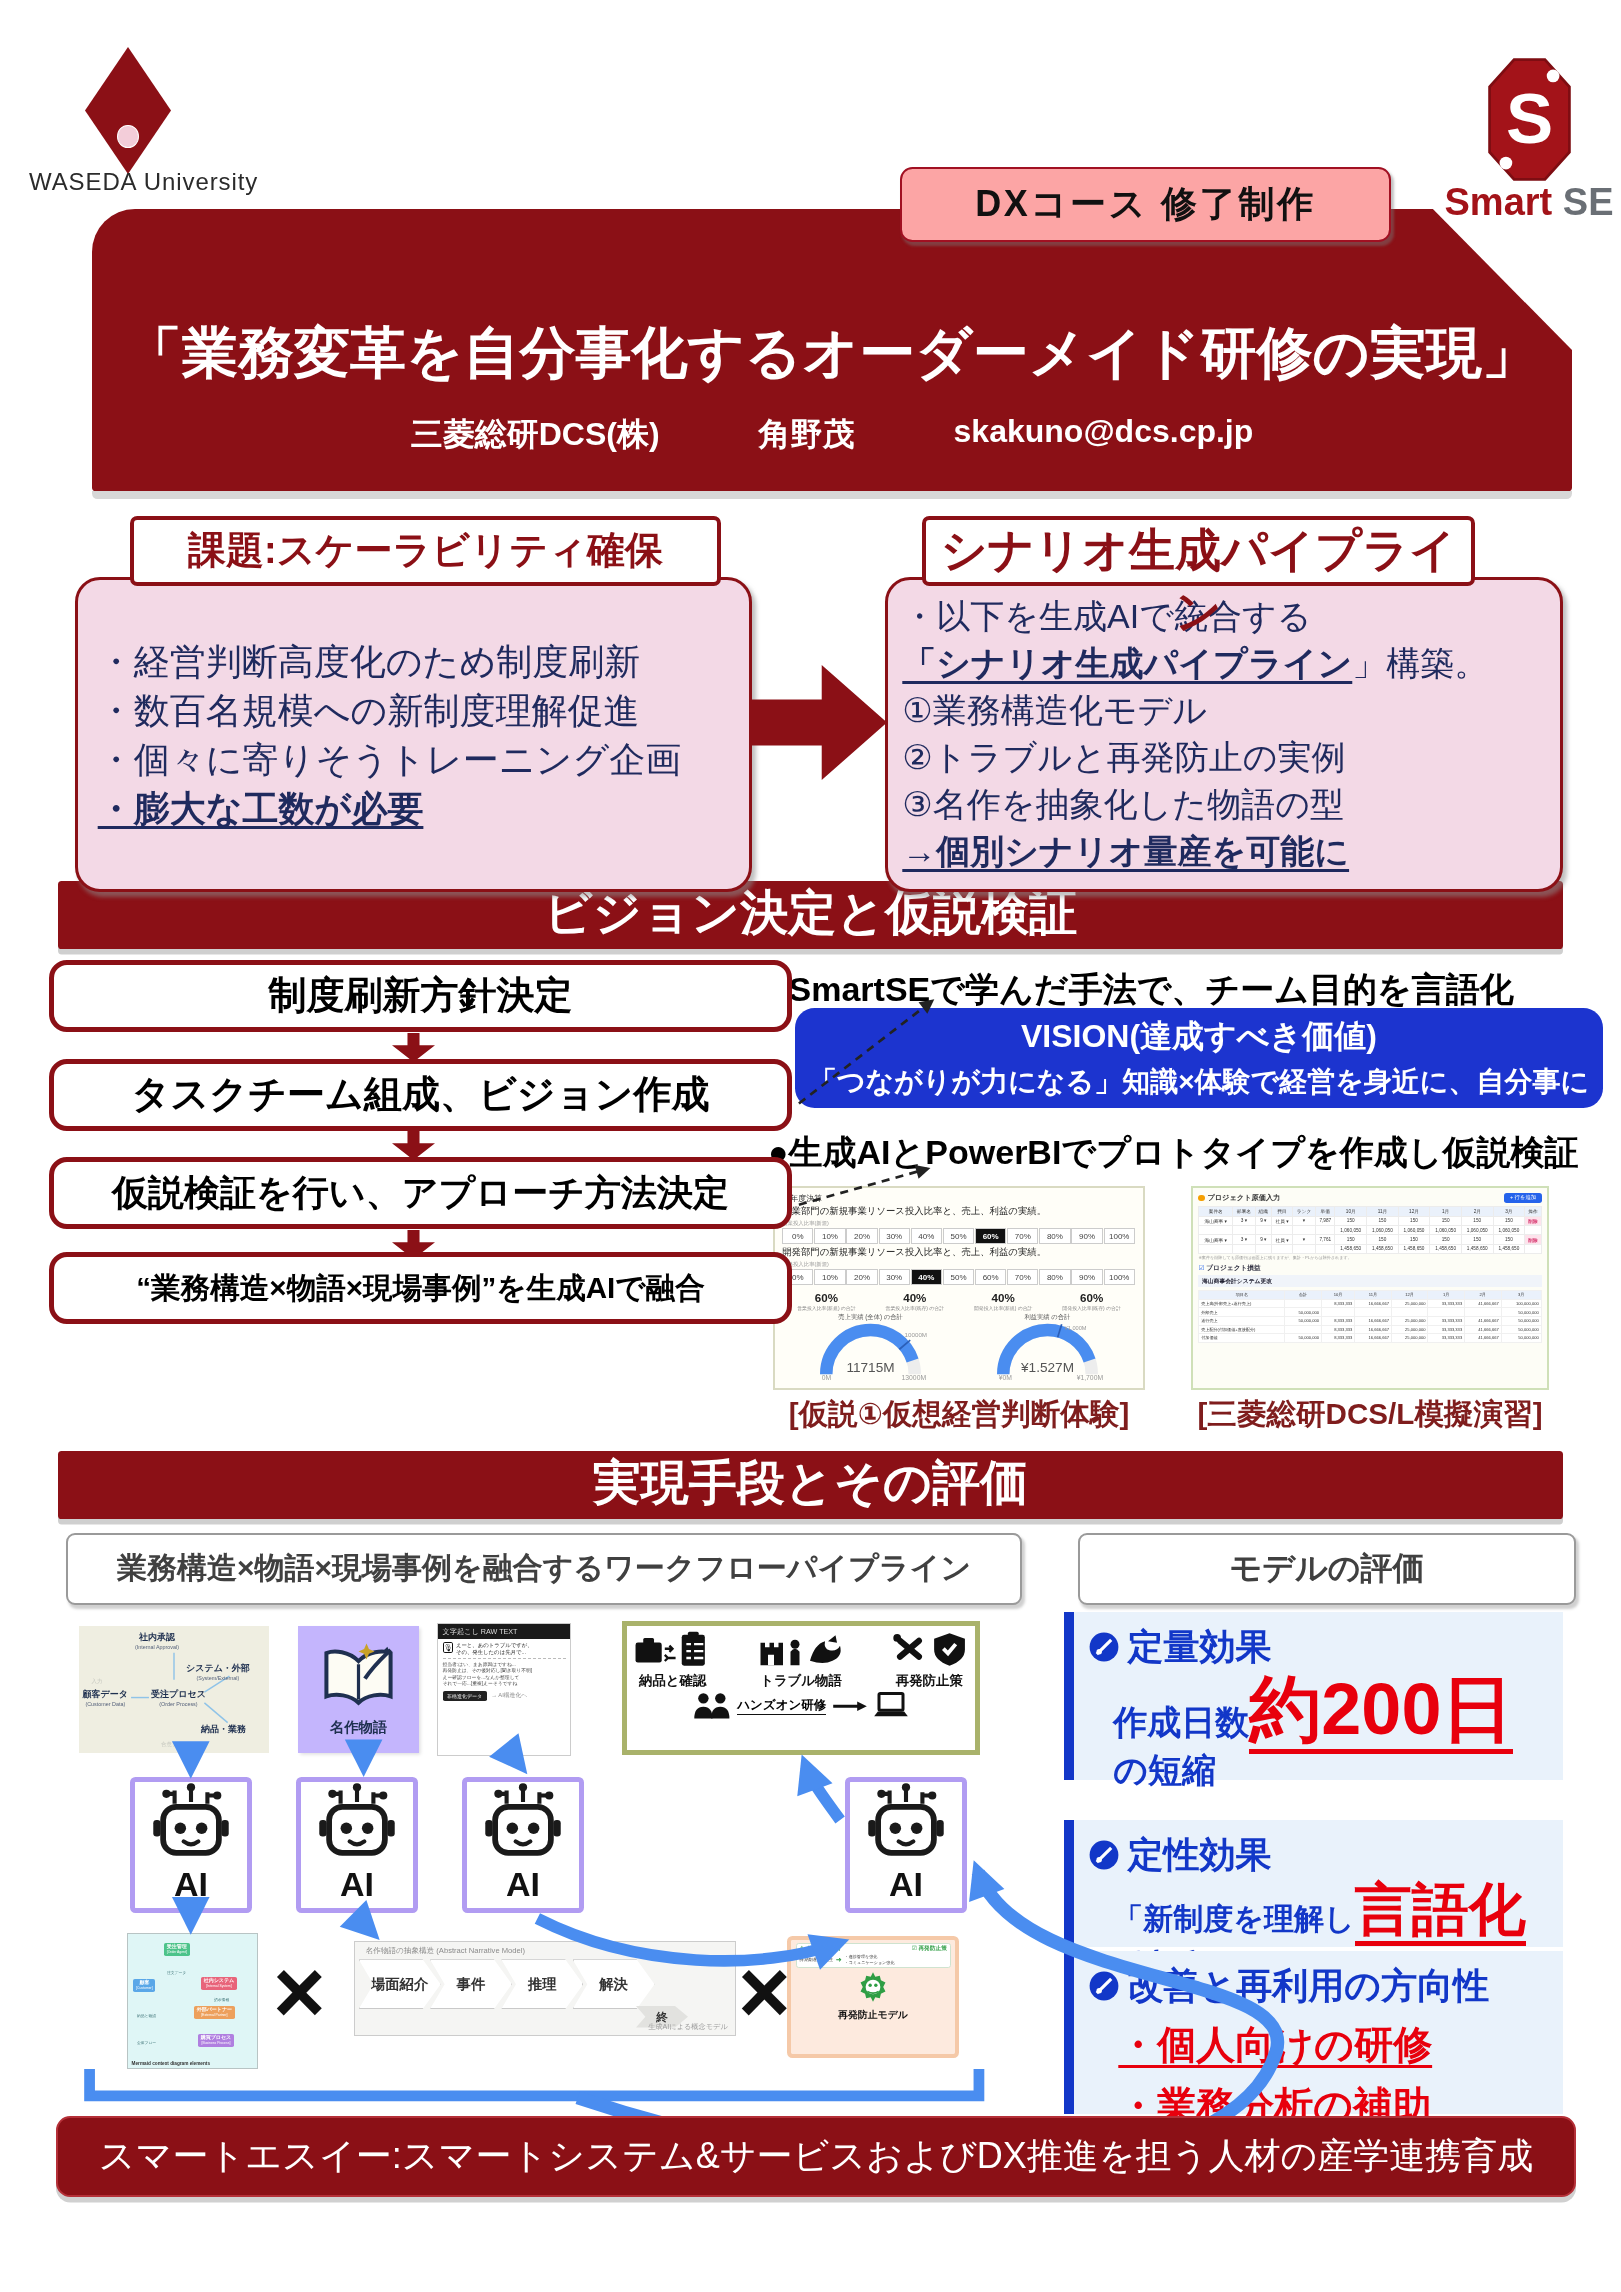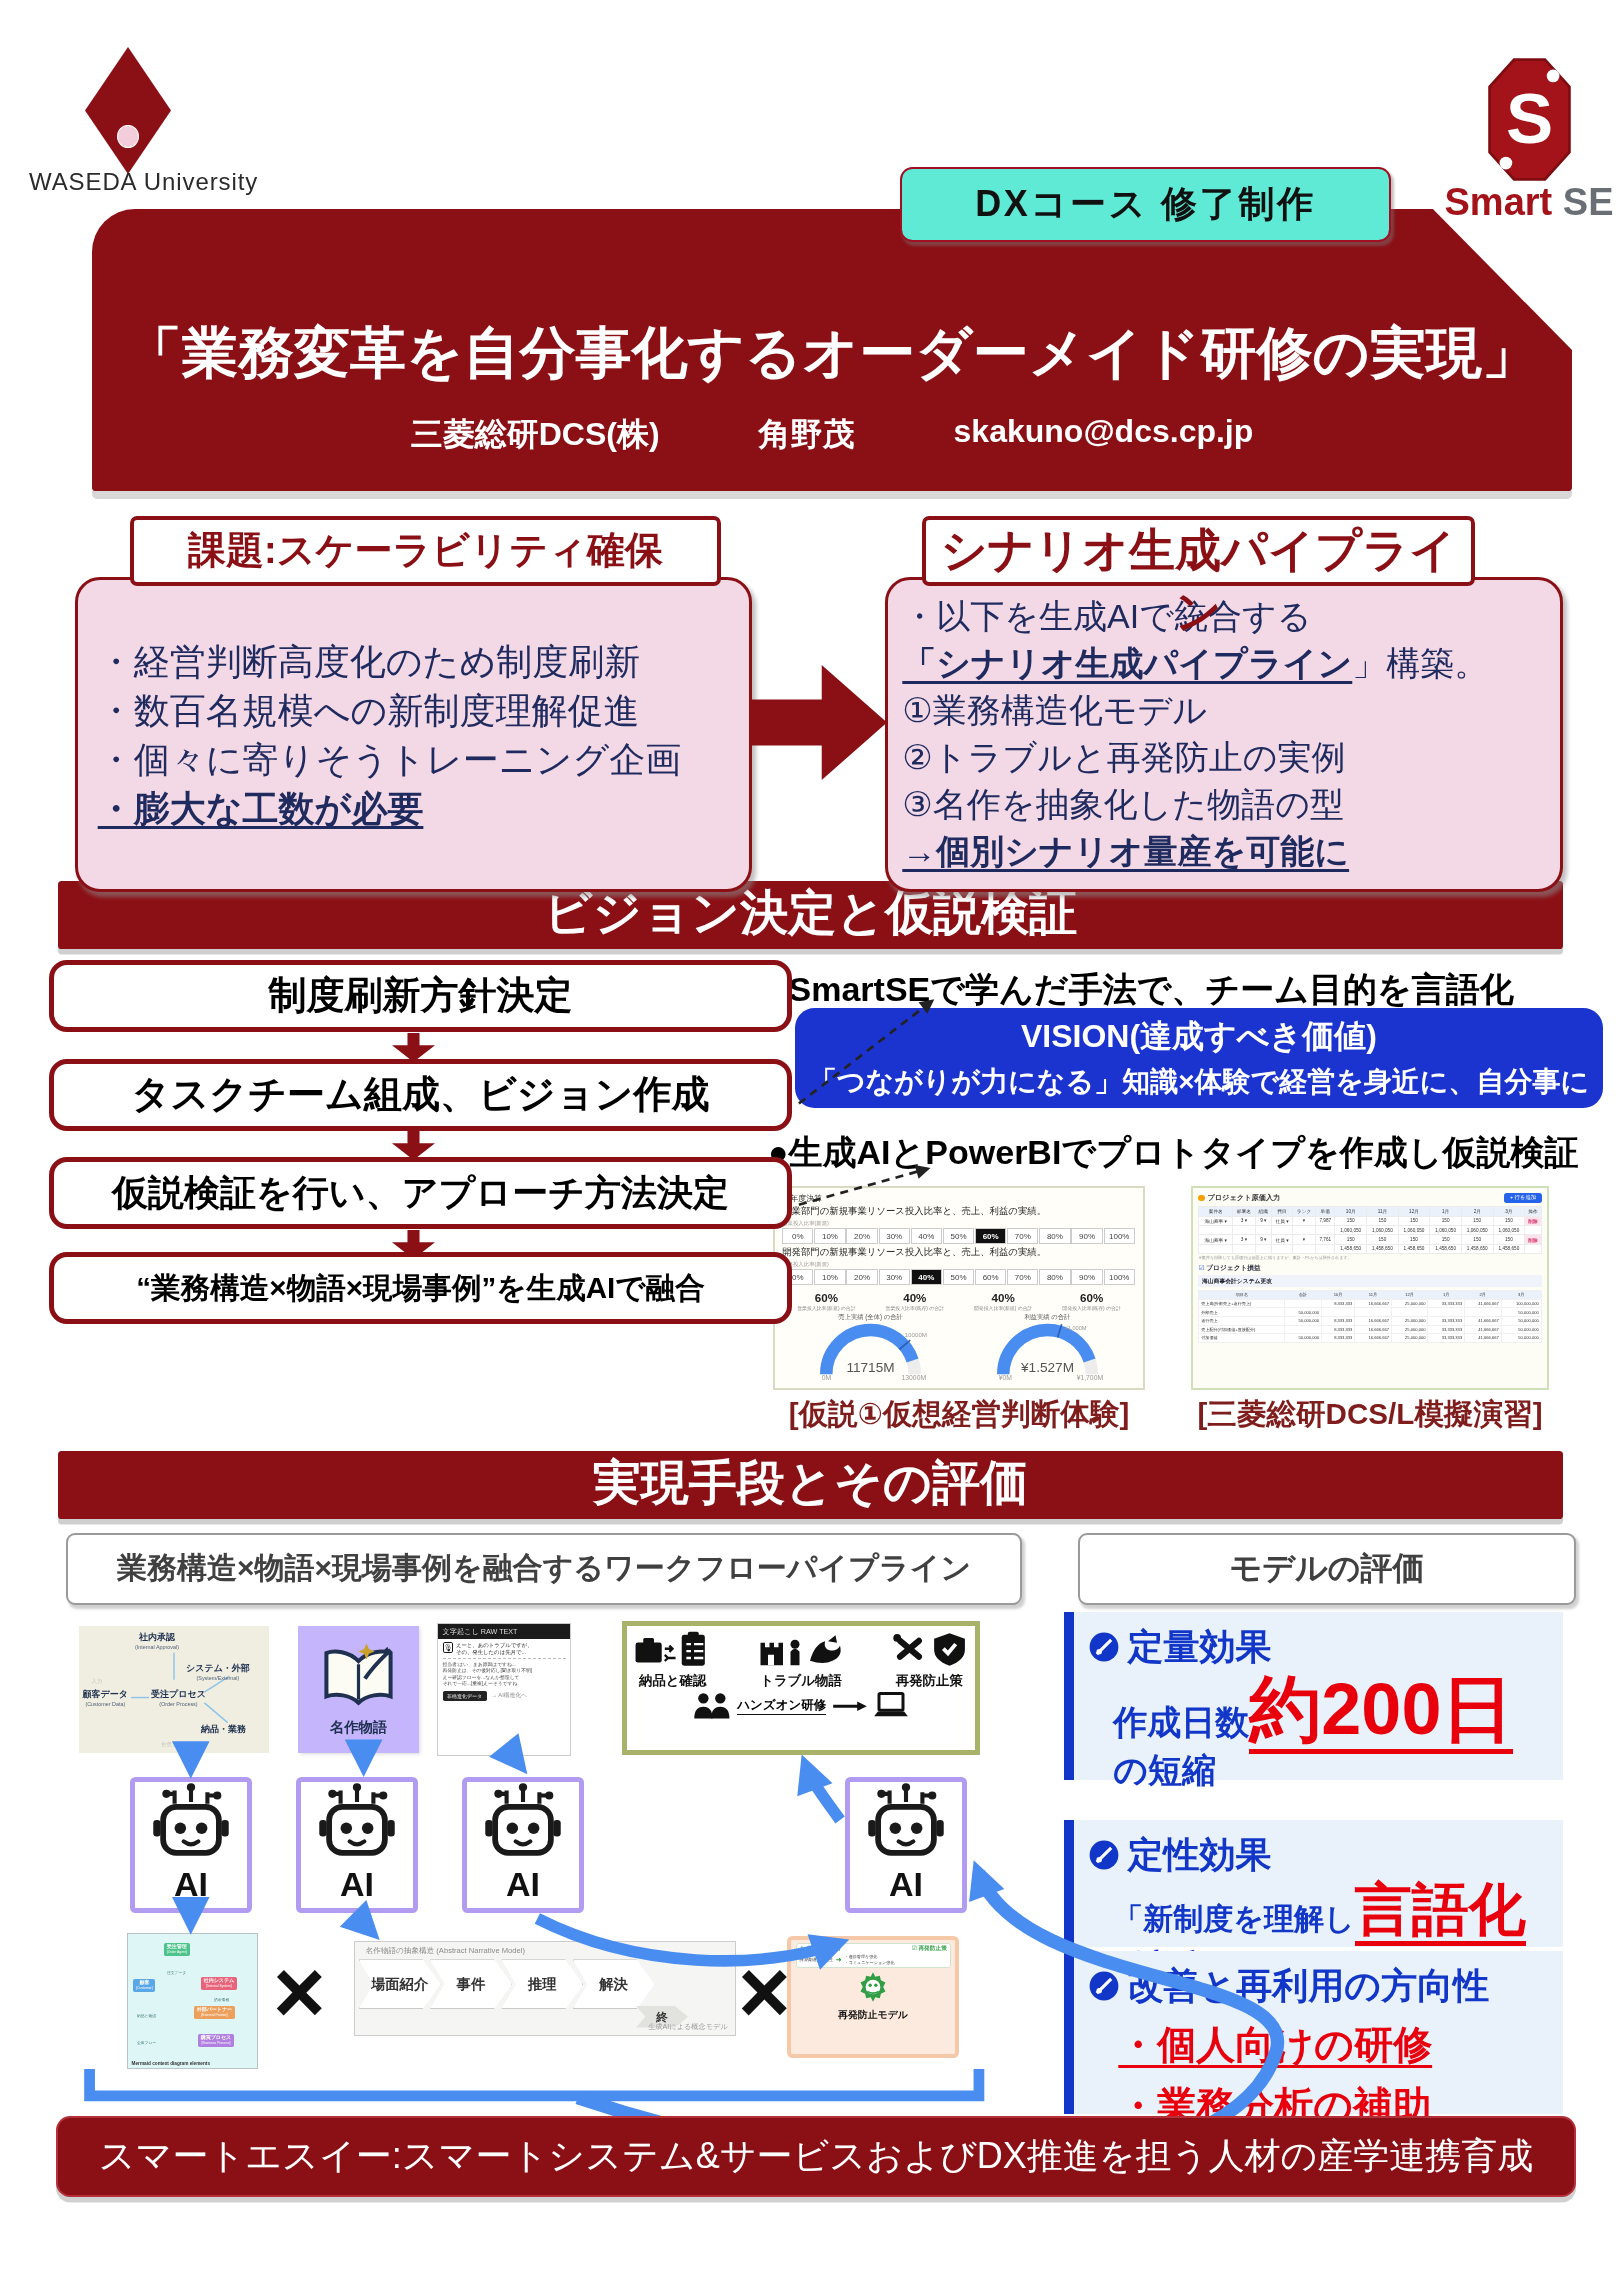--- a/index.html
+++ b/index.html
@@ -13,21 +13,21 @@
   .waseda-crest { left:117px; top:125px; width:21.5px; height:23px; border-radius:50%;
     background:#f3cdd9; border:1.8px solid #fff; }
   .waseda-text { left:29px; top:168px; font-size:24px; color:#2b2b2b; letter-spacing:0.9px; }
 
   .smartse { left:1444px; top:56px; width:170px; text-align:center; }
   .smartse svg { display:block; margin:0 auto; }
   .smartse-word { font-size:38px; font-weight:bold; margin-top:-1.8px; white-space:nowrap; }
   .smartse-word .b1 { color:#a31319; }
   .smartse-word .b2 { color:#6a6f75; }
 
-  .badge { left:900px; top:167px; width:491px; height:75px; background:#5eead4;
+  .badge { left:900px; top:167px; width:491px; height:75px; background:#fca5a5;
     border:2.7px solid #a11022; border-radius:12.5px; z-index:4;
     box-shadow:2.7px 3.6px 2.7px rgba(120,120,120,.45);
     font-size:36px; font-weight:bold; color:#111; text-align:center; line-height:70px; letter-spacing:2.7px; }
 
   .banner { left:92px; top:209px; width:1480px; height:282px; background:#8b1016;
     border-radius:43px 0 3.6px 3.6px; z-index:1;
     clip-path:polygon(0 0,90.6% 0,100% 50%,100% 100%,0 100%);
   }
   .banner-shadow { left:92px; top:491px; width:1480px; height:8px; background:#d7d7d7; border-radius:0 0 5.4px 5.4px; }
   .main-title { left:0; right:0; top:107px; position:absolute; text-align:center;

